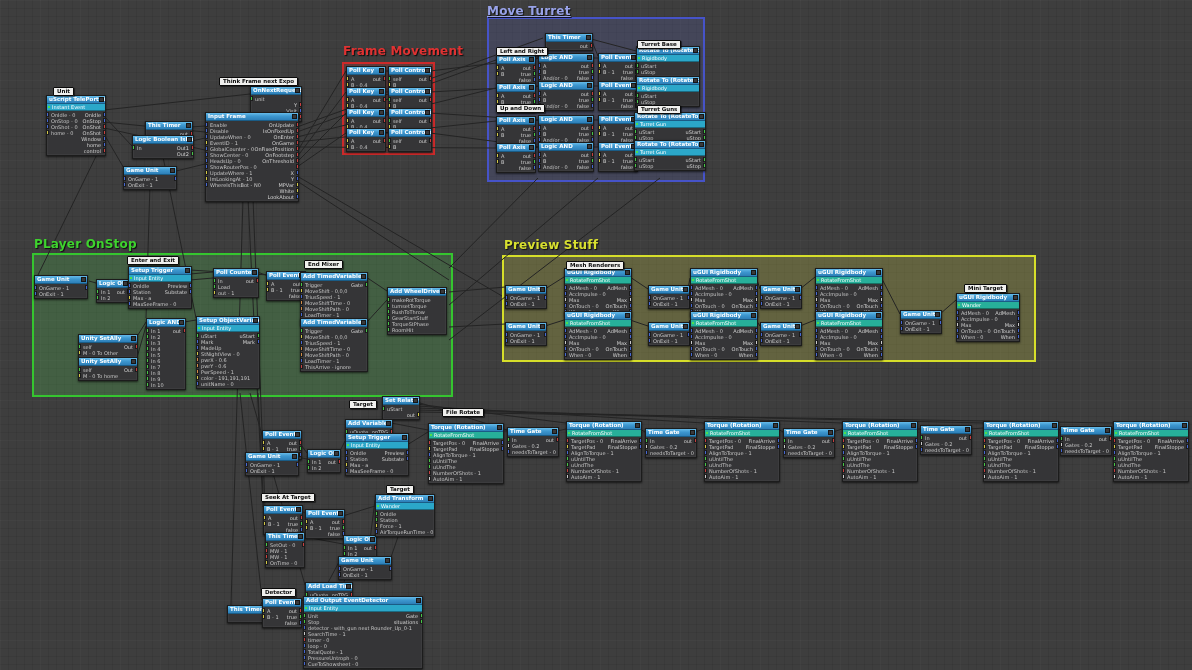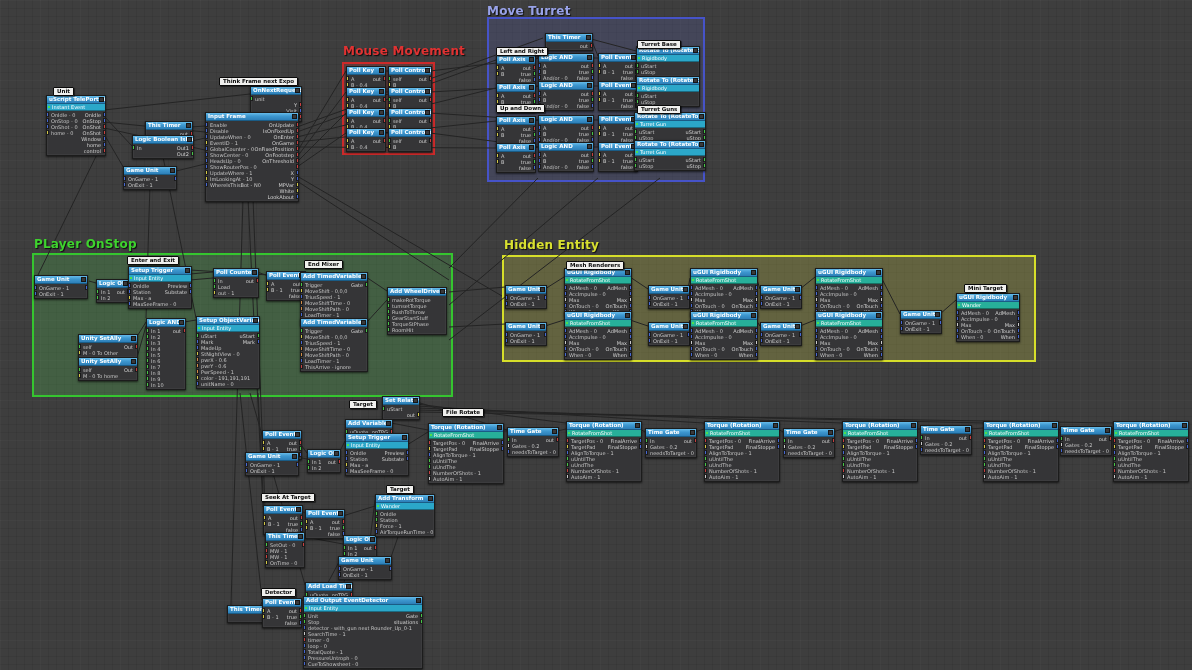--- a/index.html
+++ b/index.html
@@ -152,27 +152,27 @@
       <line x1="258" y1="393" x2="265" y2="534" stroke="#242424" stroke-width="1"></line>
       <line x1="240" y1="393" x2="262" y2="600" stroke="#242424" stroke-width="1"></line>
       <line x1="250" y1="393" x2="305" y2="585" stroke="#242424" stroke-width="1"></line>
       <line x1="352" y1="554" x2="340" y2="596" stroke="#242424" stroke-width="1"></line>
       <line x1="258" y1="611" x2="262" y2="602" stroke="#242424" stroke-width="1"></line>
       <line x1="290" y1="602" x2="303" y2="600" stroke="#242424" stroke-width="1"></line>
       <line x1="328" y1="593" x2="330" y2="596" stroke="#242424" stroke-width="1"></line>
       <line x1="340" y1="560" x2="303" y2="630" stroke="#242424" stroke-width="1"></line>
     </svg>
 <div class="group" style="left: 342px; top: 62px; width: 89px; height: 89px; border-color: rgb(204, 42, 42); background: rgba(200, 70, 70, 0.28);"></div>
-    <div class="group-title" style="left: 343px; top: 44px; color: rgb(224, 50, 50);">Mouse Movement</div>
+    <div class="group-title" style="left: 343px; top: 44px; color: rgb(224, 50, 50);">Frame Movement</div>
     <div class="group" style="left: 487px; top: 17px; width: 214px; height: 161px; border-color: rgb(70, 83, 200); background: rgba(95, 105, 200, 0.2);"></div>
-    <div class="group-title" style="left: 487px; top: 4px; color: rgb(152, 162, 232);">Move Turret</div>
+    <div class="group-title" style="left: 487px; top: 4px; color: rgb(152, 162, 232); text-decoration: underline;">Move Turret</div>
     <div class="group" style="left: 32px; top: 253px; width: 417px; height: 140px; border-color: rgb(53, 197, 47); background: rgba(80, 185, 80, 0.27);"></div>
     <div class="group-title" style="left: 34px; top: 237px; color: rgb(62, 211, 46);">PLayer OnStop</div>
     <div class="group" style="left: 502px; top: 255px; width: 530px; height: 103px; border-color: rgb(214, 222, 42); background: rgba(205, 205, 70, 0.26);"></div>
-    <div class="group-title" style="left: 504px; top: 238px; color: rgb(216, 224, 48);">Hidden Entity</div>
+    <div class="group-title" style="left: 504px; top: 238px; color: rgb(216, 224, 48);">Preview Stuff</div>
     <div class="node" style="left: 46px; top: 95px; width: 58px;">
       <div class="node-header">
         <span class="node-title">uScript TelePort Trigger</span>
         <span class="cbox"></span>
       </div>
       <div class="node-sub" style="background: rgb(43, 167, 201);"><span class="subdot"></span><span>Instant Event</span></div>
       <div class="rows">
         <div class="row">
           <span class="pdot pl" style="background: rgb(70, 104, 210);"></span>
           <span class="pdot pr" style="background: rgb(70, 104, 210);"></span>

